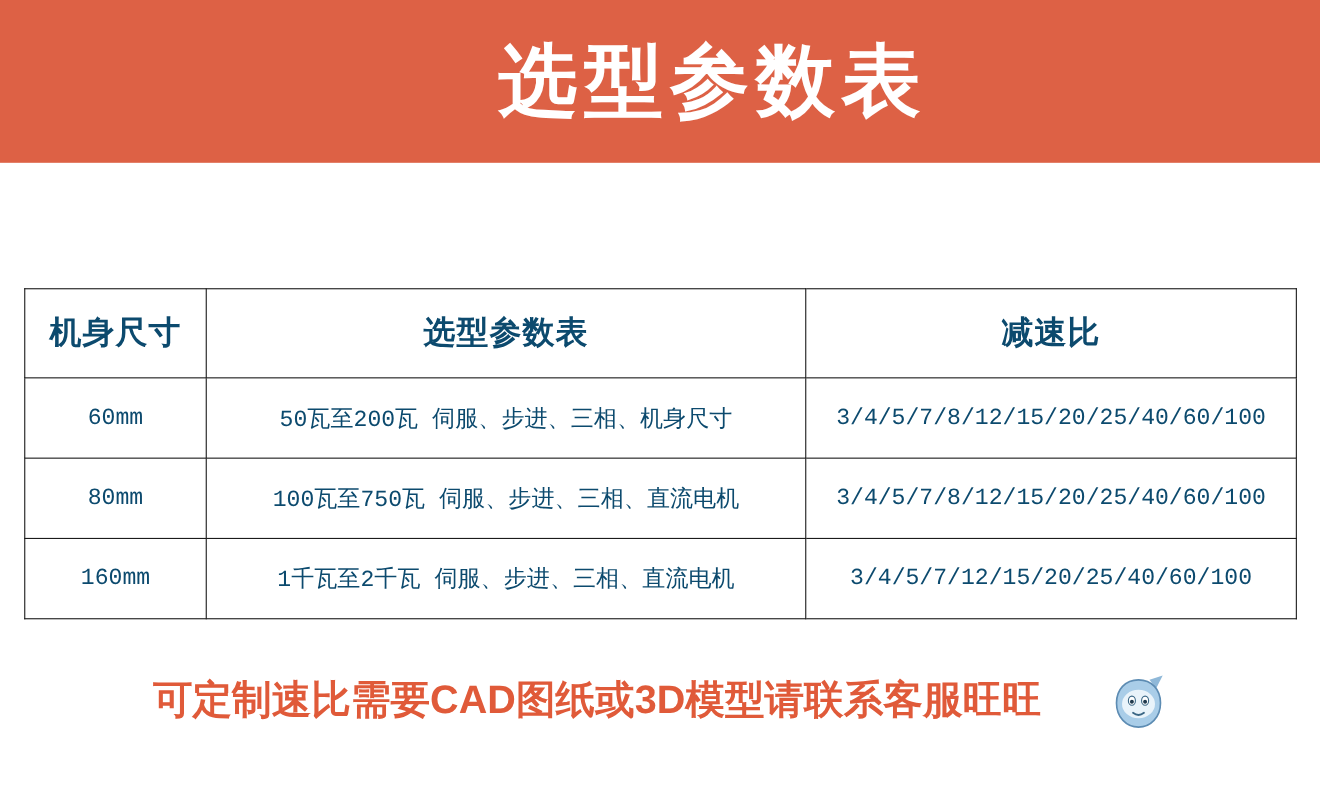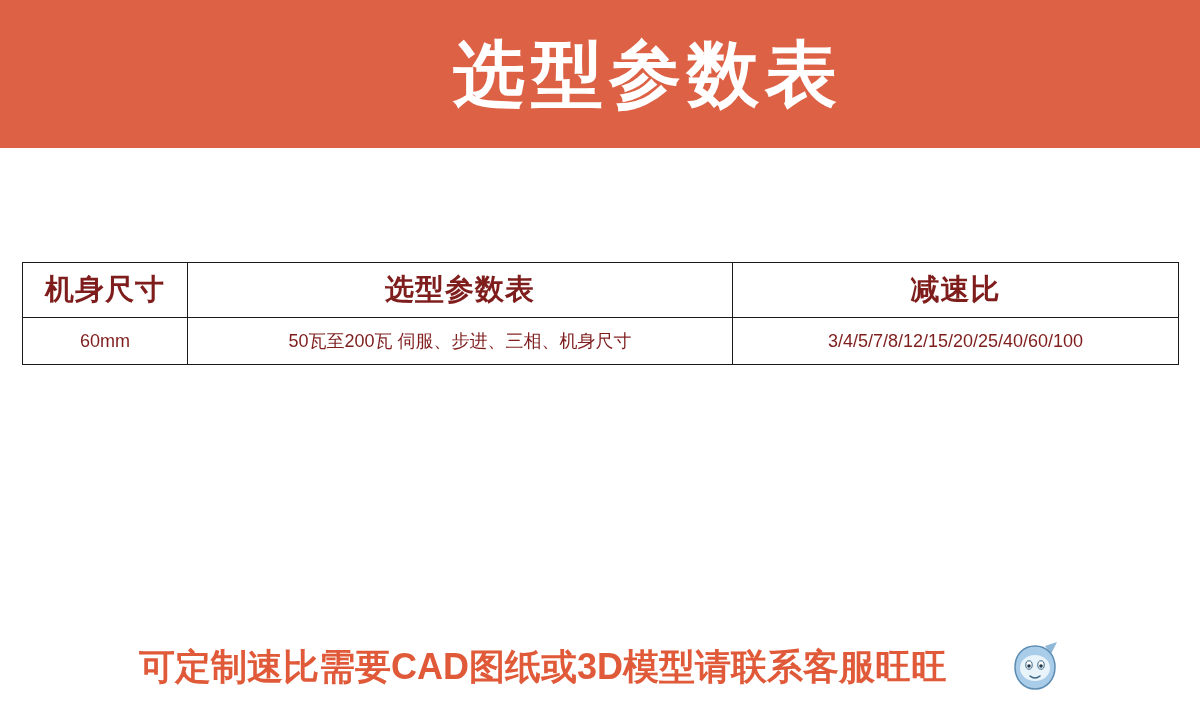--- a/index.html
+++ b/index.html
@@ -53,52 +53,53 @@
   table.spec {
     border-collapse: collapse;
     width: 1156px;
     table-layout: fixed;
     background: #ffffff;
   }
   table.spec th,
   table.spec td {
     border: 1px solid #1b1b1b;
     text-align: center;
-    color: #7f1d1d;
+    color: #0c4a6e;
     font-family: "Liberation Sans", sans-serif;
-    padding: 2px;
+    padding: 15px;
   }
   table.spec thead th {
     height: 50px;
     font-size: 29px;
     font-weight: bold;
     letter-spacing: 1px;
   }
   table.spec tbody td {
     height: 42px;
-    font-size: 18px;
+    font-size: 21px;
     font-weight: normal;
+    font-family: Liberation Mono, monospace;
   }
   .col-size { width: 165px; }
   .col-motor { width: 545px; }
   .col-ratio { width: 446px; }
 
   .cell-size { font-size: 21px; }
   .cell-motor { font-size: 21px; }
   .cell-ratio { font-size: 21px; }
 
   
   .footer {
     position: absolute;
     left: 0;
     top: 612px;
     width: 1200px;
     height: 80px;
     display: flex;
-    align-items: flex-end;
+    align-items: flex-start;
     justify-content: center;
     gap: 44px;
   }
   .footer-text {
     color: #e05a39;
     font-size: 36px;
     font-weight: bold;
     letter-spacing: 0px;
     white-space: nowrap;
     font-family: "Liberation Sans", sans-serif;
@@ -134,20 +135,30 @@
           <th>选型参数表</th>
           <th>减速比</th>
         </tr>
       </thead>
       <tbody>
         <tr>
           <td class="cell-size">60mm</td>
           <td class="cell-motor">50瓦至200瓦 伺服、步进、三相、机身尺寸</td>
           <td class="cell-ratio">3/4/5/7/8/12/15/20/25/40/60/100</td>
         </tr>
+        <tr>
+          <td class="cell-size">80mm</td>
+          <td class="cell-motor">100瓦至750瓦 伺服、步进、三相、直流电机</td>
+          <td class="cell-ratio">3/4/5/7/8/12/15/20/25/40/60/100</td>
+        </tr>
+        <tr>
+          <td class="cell-size">160mm</td>
+          <td class="cell-motor">1千瓦至2千瓦 伺服、步进、三相、直流电机</td>
+          <td class="cell-ratio">3/4/5/7/12/15/20/25/40/60/100</td>
+        </tr>
       </tbody>
     </table>
   </div>
 
   <div class="footer">
     <span class="footer-text">可定制速比需要CAD图纸或3D模型请联系客服旺旺</span>
     <span class="ww-icon">
       <svg width="52" height="52" viewBox="0 0 52 52" xmlns="http://www.w3.org/2000/svg">
 
         <path d="M36 6 L48 2 L42 14 Z" fill="#8fb8d8"></path>

